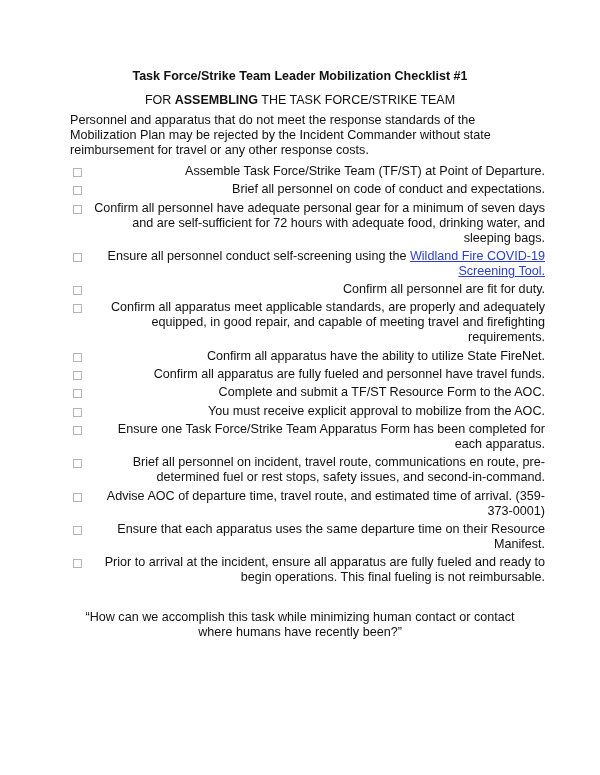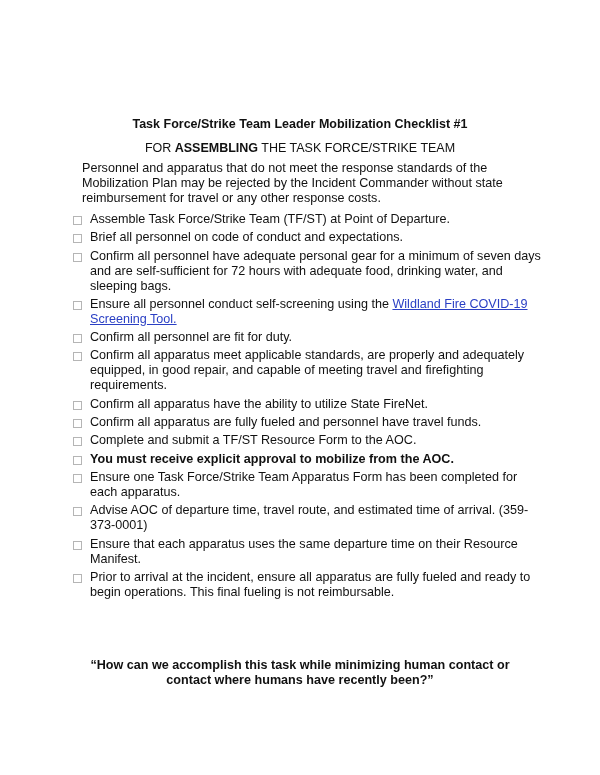--- a/index.html
+++ b/index.html
@@ -1,45 +1,45 @@
 <!DOCTYPE html>
 <html><head>
   <meta charset="utf-8">
   <style>
     html, body { margin: 0; padding: 0; }
     body {
       width: 600px; height: 775px; background: #ffffff; overflow: hidden;
       font-family: "Liberation Sans", sans-serif; color: #111111;
     }
-    .page { position: relative; width: 600px; height: 559px; margin-top: 48px; }
+    .page { position: relative; width: 600px; height: 559px; }
     .title {
       position: absolute; top: 69px; left: 0; width: 600px; text-align: center;
       font-weight: bold; font-size: 12.5px;
     }
     .subtitle {
       position: absolute; top: 93px; left: 0; width: 600px; text-align: center;
       font-size: 12.5px;
     }
     .subtitle b { font-weight: bold; }
     .intro {
-      position: absolute; top: 113px; left: 82px; width: 470px;
+      position: absolute; top: 113px; left: 70px; width: 470px;
       font-size: 12.6px; line-height: 15px;
     }
     .list { position: absolute; top: 164px; left: 70px; width: 475px; margin: 0; padding: 0; list-style: none; }
     .item { display: flex; font-size: 12.6px; line-height: 15px; margin-bottom: 3.3px; }
     .box {
       flex: 0 0 auto; width: 7px; height: 7px; border: 1px solid #b5b5b5;
       margin: 4px 8px 0 3px; background: #fff;
     }
-    .text { flex: 1 1 auto; }
-    .bold { font-weight: bold; }
+    .text { flex: 1 1 auto; text-align: right; }
+    .bold { font-weight: normal; }
     .link { color: #2a3fc4; text-decoration: underline; }
     .quote {
       position: absolute; top: 610px; left: 70px; width: 460px; text-align: center;
-      font-weight: bold; font-size: 12.6px; line-height: 15px;
+      font-weight: normal; font-size: 12.6px; line-height: 15px;
     }
   </style>
 </head>
 <body>
 
 <div class="page">
   <div class="title">Task Force/Strike Team Leader Mobilization Checklist #1</div>
   <div class="subtitle"><span>FOR </span><b>ASSEMBLING</b><span> THE TASK FORCE/STRIKE TEAM</span></div>
   <div class="intro">Personnel and apparatus that do not meet the response standards of the Mobilization Plan may be rejected by the Incident Commander without state reimbursement for travel or any other response costs.</div>
 
@@ -83,20 +83,24 @@
     <li class="item">
         <span class="box"></span>
         <span class="text bold">You must receive explicit approval to mobilize from the AOC.</span>
       </li>
     <li class="item">
         <span class="box"></span>
         <span class="text">Ensure one Task Force/Strike Team Apparatus Form has been completed for each apparatus.</span>
       </li>
     <li class="item">
         <span class="box"></span>
+        <span class="text">Brief all personnel on incident, travel route, communications en route, pre-determined fuel or rest stops, safety issues, and second-in-command.</span>
+      </li>
+    <li class="item">
+        <span class="box"></span>
         <span class="text">Advise AOC of departure time, travel route, and estimated time of arrival. (359-373-0001)</span>
       </li>
     <li class="item">
         <span class="box"></span>
         <span class="text">Ensure that each apparatus uses the same departure time on their Resource Manifest.</span>
       </li>
     <li class="item">
         <span class="box"></span>
         <span class="text">Prior to arrival at the incident, ensure all apparatus are fully fueled and ready to begin operations. This final fueling is not reimbursable.</span>
       </li>

